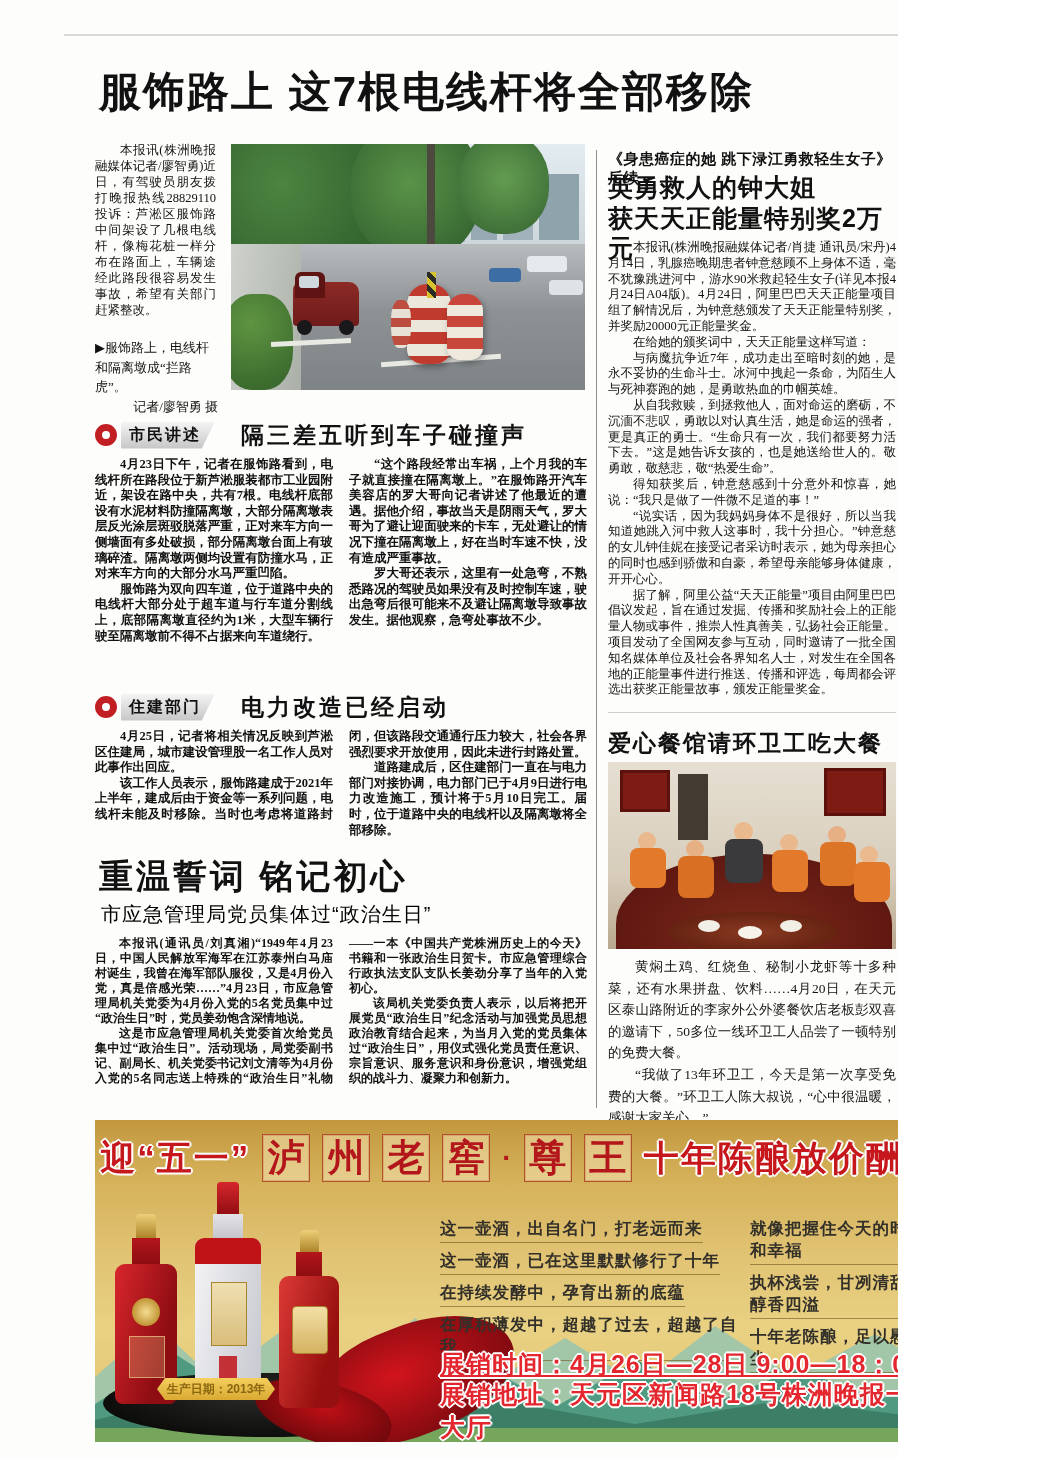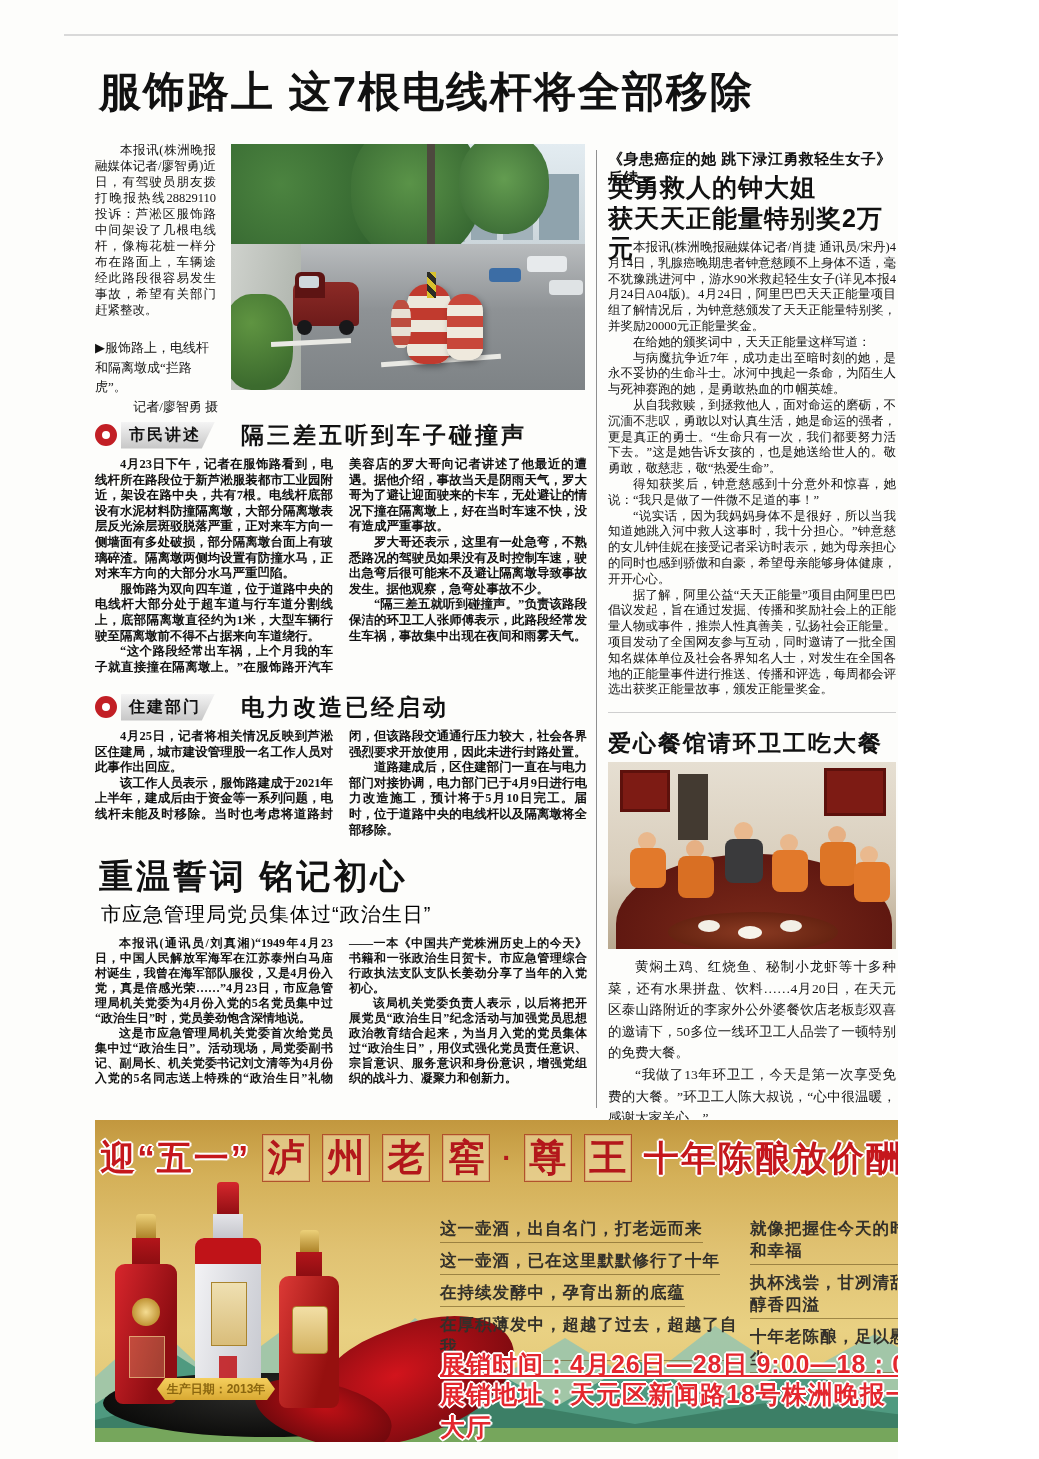--- a/index.html
+++ b/index.html
@@ -138,21 +138,20 @@
   <div class="abs sec-head" style="left:95px;top:420px;width:492px;">
     <span class="donut"></span>
     <span class="sec-label">市民讲述</span>
     <span class="sec-title">隔三差五听到车子碰撞声</span>
   </div>
   <div class="abs colbody serif jt" style="left:95px;top:457px;width:492px;height:235px;">
     <p>4月23日下午，记者在服饰路看到，电线杆所在路段位于新芦淞服装都市工业园附近，架设在路中央，共有7根。电线杆底部设有水泥材料防撞隔离墩，大部分隔离墩表层反光涂层斑驳脱落严重，正对来车方向一侧墙面有多处破损，部分隔离墩台面上有玻璃碎渣。隔离墩两侧均设置有防撞水马，正对来车方向的大部分水马严重凹陷。</p>
     <p>服饰路为双向四车道，位于道路中央的电线杆大部分处于超车道与行车道分割线上，底部隔离墩直径约为1米，大型车辆行驶至隔离墩前不得不占据来向车道绕行。</p>
     <p>“这个路段经常出车祸，上个月我的车子就直接撞在隔离墩上。”在服饰路开汽车美容店的罗大哥向记者讲述了他最近的遭遇。据他介绍，事故当天是阴雨天气，罗大哥为了避让迎面驶来的卡车，无处避让的情况下撞在隔离墩上，好在当时车速不快，没有造成严重事故。</p>
     <p>罗大哥还表示，这里有一处急弯，不熟悉路况的驾驶员如果没有及时控制车速，驶出急弯后很可能来不及避让隔离墩导致事故发生。据他观察，急弯处事故不少。</p>
-    <p>“隔三差五就听到碰撞声。”负责该路段保洁的环卫工人张师傅表示，此路段经常发生车祸，事故集中出现在夜间和雨雾天气。</p>
   </div>
 
   <div class="abs sec-head" style="left:95px;top:692px;width:492px;">
     <span class="donut"></span>
     <span class="sec-label">住建部门</span>
     <span class="sec-title">电力改造已经启动</span>
   </div>
   <div class="abs colbody serif jt" style="left:95px;top:729px;width:492px;height:126px;">
     <p>4月25日，记者将相关情况反映到芦淞区住建局，城市建设管理股一名工作人员对此事作出回应。</p>
     <p>该工作人员表示，服饰路建成于2021年上半年，建成后由于资金等一系列问题，电线杆未能及时移除。当时也考虑将道路封闭，但该路段交通通行压力较大，社会各界强烈要求开放使用，因此未进行封路处置。</p>

